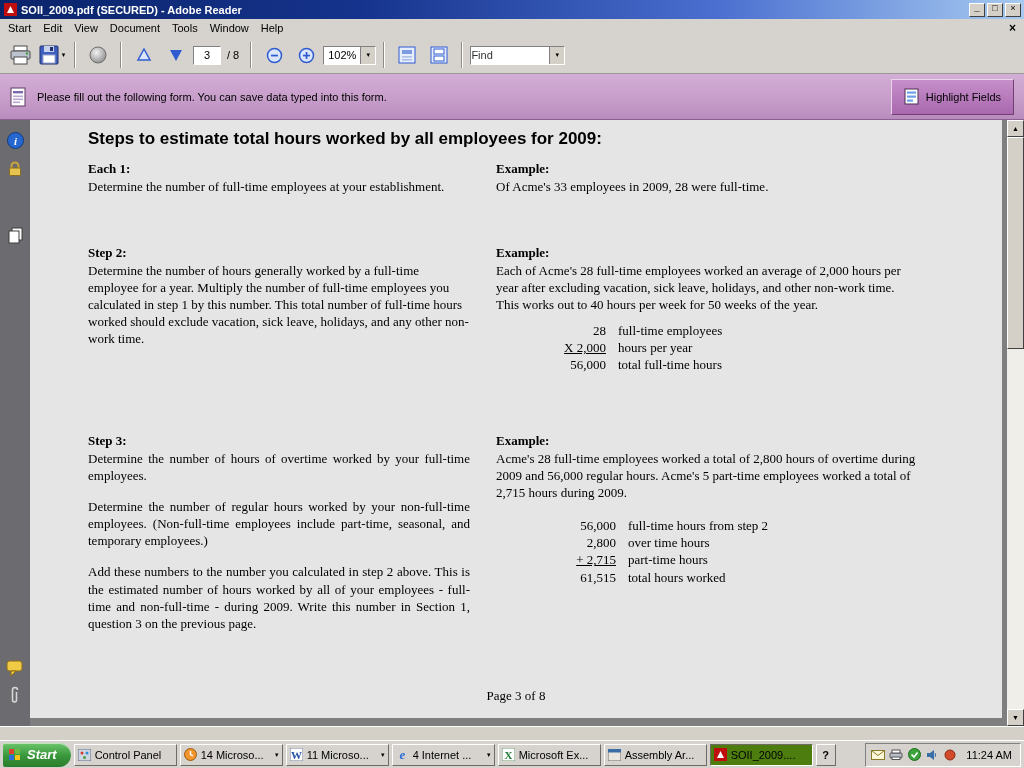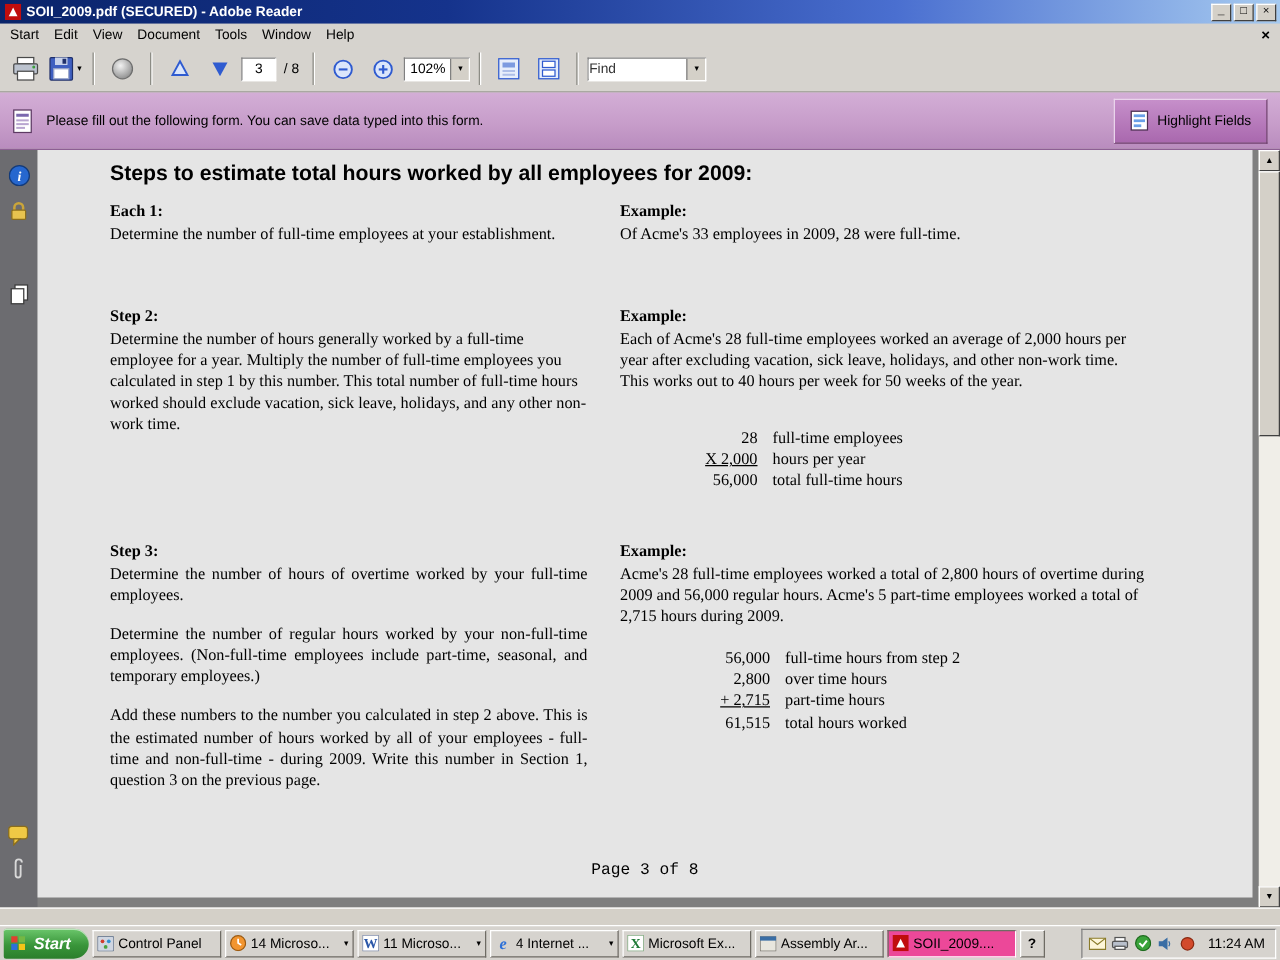--- a/index.html
+++ b/index.html
@@ -45,46 +45,46 @@
   .nav-btn.gap-big { margin-top:40px; }
   .nav-btn.push-down { margin-top:auto; }
 
   .page { position:absolute; left:30px; top:0; width:972px; height:598px; background:#e5e5e5; font-family:"Liberation Serif", serif; font-size:13px; line-height:1.32; }
   .page-inner { padding:8px 28px 0 58px; position:relative; height:100%; }
   .doc-heading { font-family:"Liberation Sans", sans-serif; font-size:17px; font-weight:700; margin-bottom:10px; }
   .cols { display:grid; grid-template-columns:382px 420px; column-gap:26px; grid-template-rows:84px 188px auto; }
   .step-label, .ex-label { font-weight:bold; }
   .cell p.just { text-align:justify; }
   .p-gap { margin-top:14px; }
-  .calc { margin-top:28px; }
+  .calc { margin-top:9px; }
   .calc2 { margin-top:16px; }
   .crow { display:flex; }
   .crow .num { width:110px; text-align:right; white-space:pre; }
   .calc2 .crow .num { width:120px; }
   .crow .lbl { margin-left:12px; }
   .ul { text-decoration:underline; }
-  .doc-footer { position:absolute; bottom:14px; left:0; width:100%; text-align:center;font-family:Liberation Mono, monospace; }
+  .doc-footer { position:absolute; bottom:14px; left:0; width:100%; text-align:center; }
 
   
   .vscroll { position:absolute; right:0; top:0; width:17px; height:606px; background:#f0eee8; }
   .sbtn { position:absolute; left:0; width:17px; height:17px; background:#d4d0c8; border:1px solid; border-color:#fff #404040 #404040 #fff; display:flex; align-items:center; justify-content:center; font-size:7px; }
   .sbtn.up { top:0; }
   .sbtn.down { bottom:0; }
   .sthumb { position:absolute; left:0; top:17px; width:17px; height:212px; background:#d4d0c8; border:1px solid; border-color:#fff #404040 #404040 #fff; }
   .hstrip { position:absolute; bottom:0; left:0; width:1024px; height:14px; background:#d4d0c8; border-top:1px solid #fff; }
 
   
   .taskbar { height:28px; flex:0 0 28px; background:#d6d3ce; border-top:1px solid #fff; display:flex; align-items:center; padding:0 3px; gap:3px; }
   .start-btn { height:24px; padding:0 14px 0 6px; border-radius:2px 12px 12px 2px; background:linear-gradient(180deg,#6cc76c 0%,#39953a 55%,#2b7e2c 100%); color:#fff; font-weight:bold; font-style:italic; font-size:13px; display:flex; align-items:center; gap:5px; box-shadow:inset 0 1px 0 rgba(255,255,255,.55); flex:0 0 auto; }
   .flag { width:13px; height:12px; display:grid; grid-template-columns:5px 5px; grid-template-rows:5px 5px; gap:1px; }
   .flag i { display:block; }
   .flag .f1 { background:#e0402f; } .flag .f2 { background:#74b844; }
   .flag .f3 { background:#2e6fd8; } .flag .f4 { background:#f5c518; }
   .task-btn { height:22px; width:103px; flex:0 0 auto; background:#d6d3ce; border:1px solid; border-color:#fff #6e6b64 #6e6b64 #fff; display:flex; align-items:center; padding:0 3px; gap:3px; overflow:hidden; }
-  .task-btn.active { background:#ec4899; border-color:#6e6b64 #fff #fff #6e6b64; }
+  .task-btn.active { background:#4d7c0f; border-color:#6e6b64 #fff #fff #6e6b64; }
   .task-label { white-space:nowrap; overflow:hidden; font-size:11px; }
   .task-caret { margin-left:auto; font-size:7px; }
   .ai { width:14px; height:13px; flex:0 0 auto; display:flex; align-items:center; justify-content:center; }
   .help-btn { width:20px; height:22px; flex:0 0 auto; background:#d6d3ce; border:1px solid; border-color:#fff #6e6b64 #6e6b64 #fff; font-weight:bold; display:flex; align-items:center; justify-content:center; }
   .tray { margin-left:auto; height:24px; border:1px solid; border-color:#808080 #fff #fff #808080; display:flex; align-items:center; padding:0 8px 0 5px; gap:4px; flex:0 0 auto; }
   .tray-ico { width:14px; height:14px; display:flex; align-items:center; justify-content:center; }
   .clock { margin-left:5px; font-size:11px; }
 </style>
 </head>
 <body>

